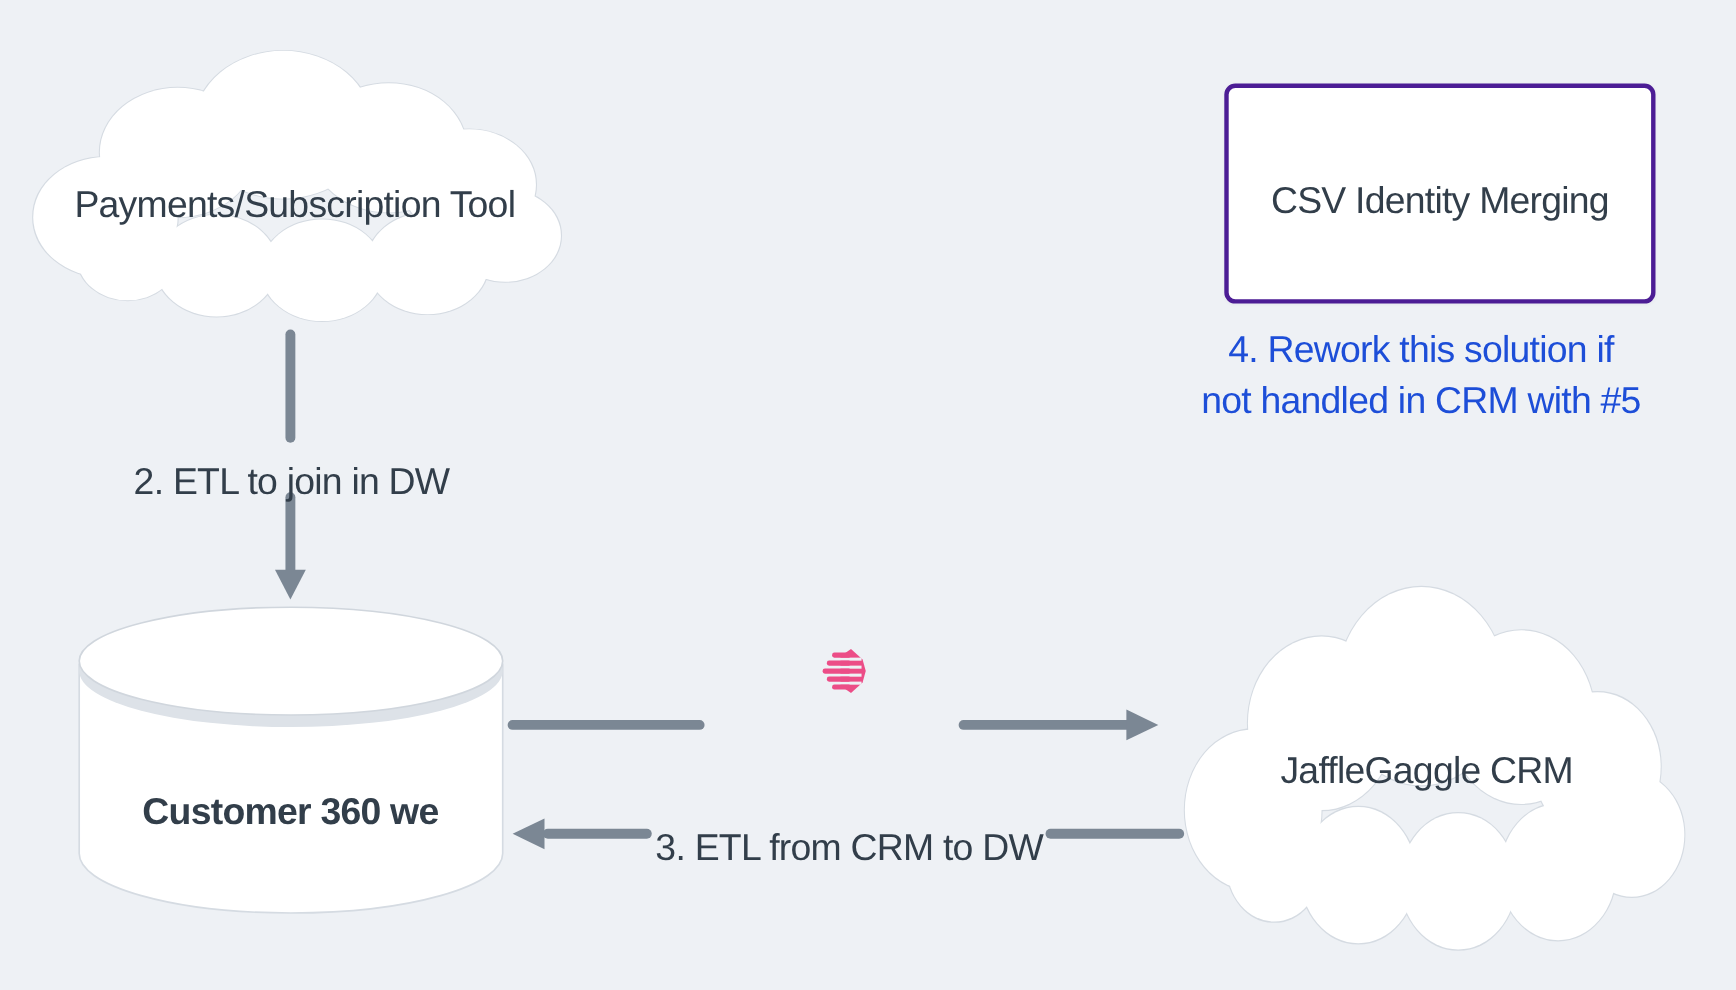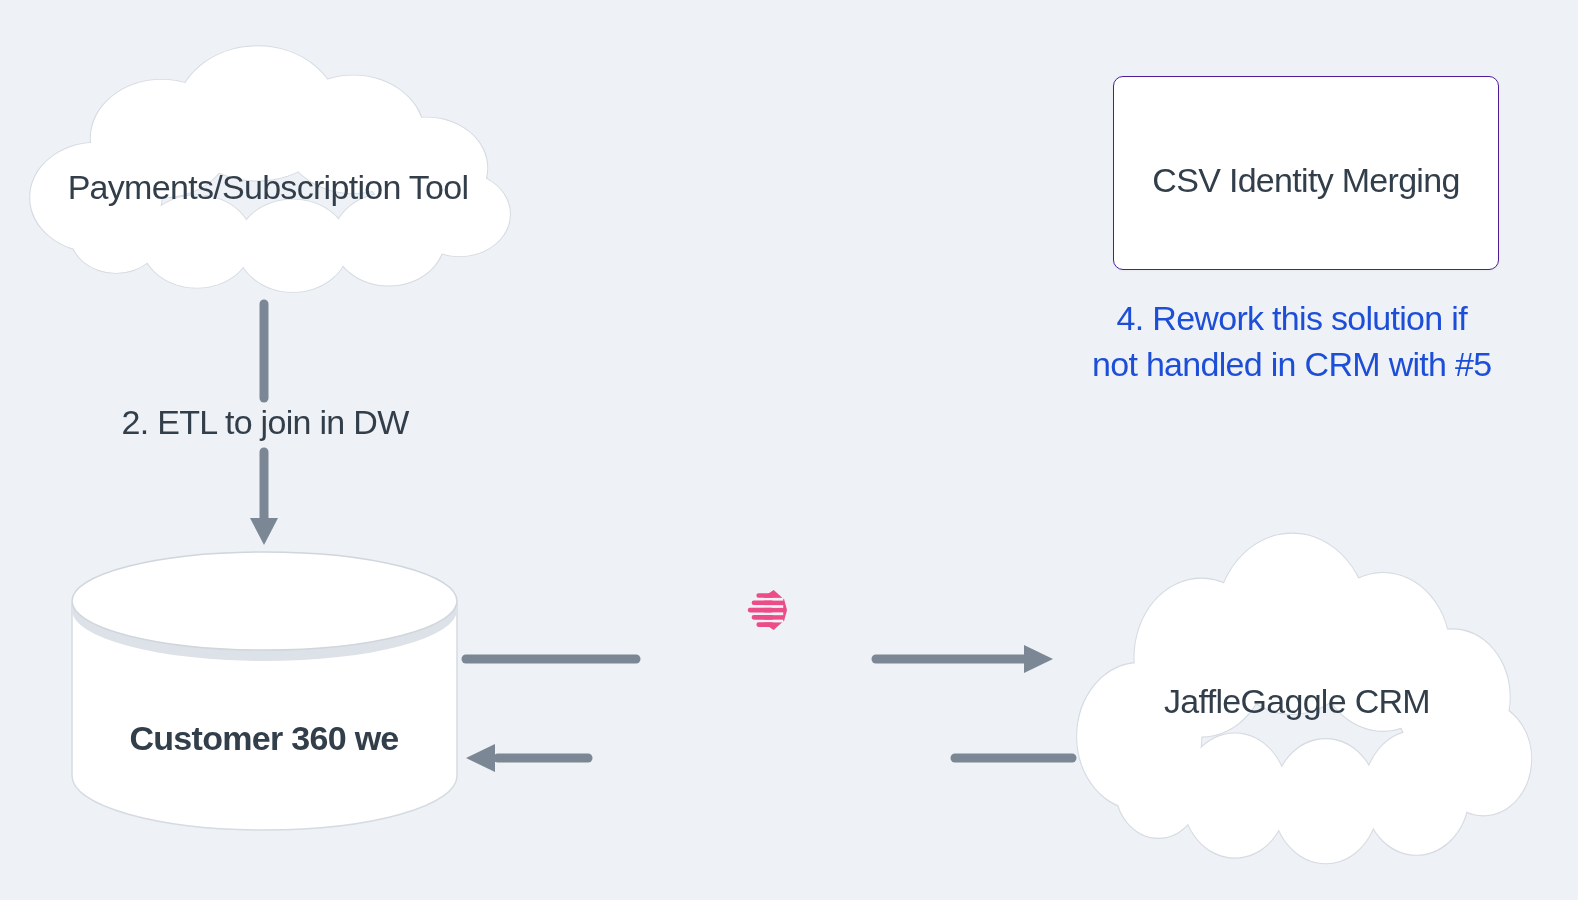--- a/index.html
+++ b/index.html
@@ -38,21 +38,21 @@
     letter-spacing: -0.7px;
     white-space: nowrap;
     line-height: 46px;
     text-align: center;
   }
   .csv-box {
     position: absolute;
     left: 1113px; top: 76px;
     width: 384px; height: 192px;
     background: #ffffff;
-    border: 1px solid #4c1d95;
+    border: 4px solid #4c1d95;
     border-radius: 10px;
     box-shadow: 0 1px 3px rgba(50,62,74,0.04);
     display: flex; align-items: center; justify-content: center;
   }
   .csv-box .label { position: static; transform: none; }
   .etl-logo {
     position: absolute;
     left: 744px; top: 588px;
     width: 44px; height: 44px;
   }
@@ -114,23 +114,24 @@
   </div>
 
   <div class="label" style="left:268px; top:173px;">Payments/Subscription Tool</div>
 
   <div class="label multiline" style="left:264px; top:724px;font-weight:bold;">
     <span class="line">Customer 360 we</span>
   </div>
 
   <div class="label" style="left:1297px; top:687px;">JaffleGaggle CRM</div>
 
-  <div class="label" style="left:265px; top:408px;">2. ETL to join in DW</div>
+  <div class="label" style="left:265px; top:425px;">2. ETL to join in DW</div>
 
 
+  <div class="label" style="left:772px; top:757px;">3. ETL from CRM to DW</div>
 
   <div class="note" style="left:1092px; top:295px;">
     <span class="line" style="display:block;">4. Rework this solution if</span>
     <span class="line" style="display:block;">not handled in CRM with #5</span>
   </div>
 
   <svg class="etl-logo" viewBox="0 0 46 46">
     <defs>
       <mask id="slits">
         <rect x="0" y="0" width="46" height="46" fill="#ffffff"></rect>

